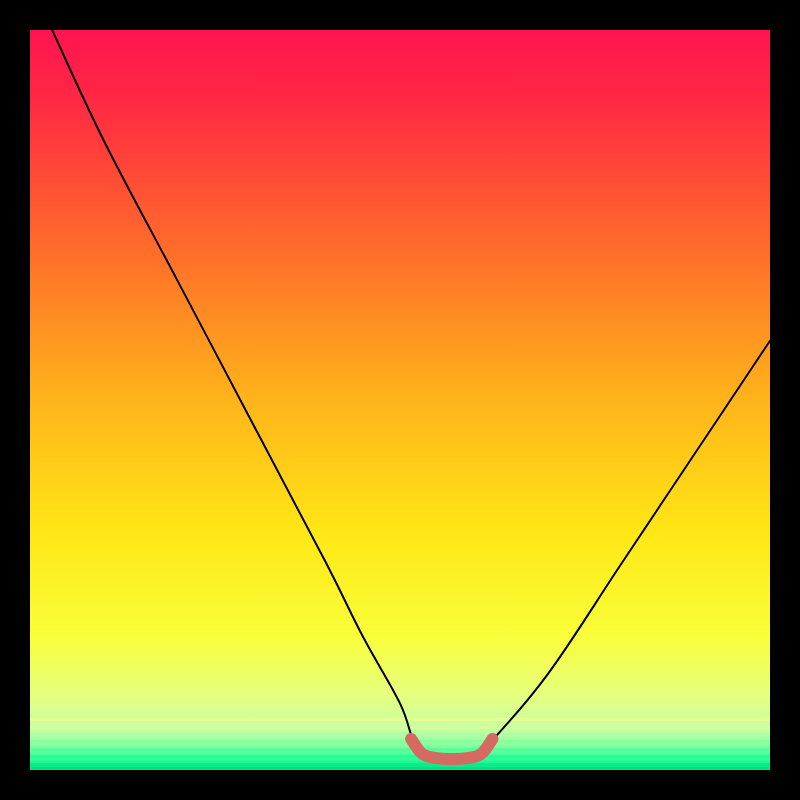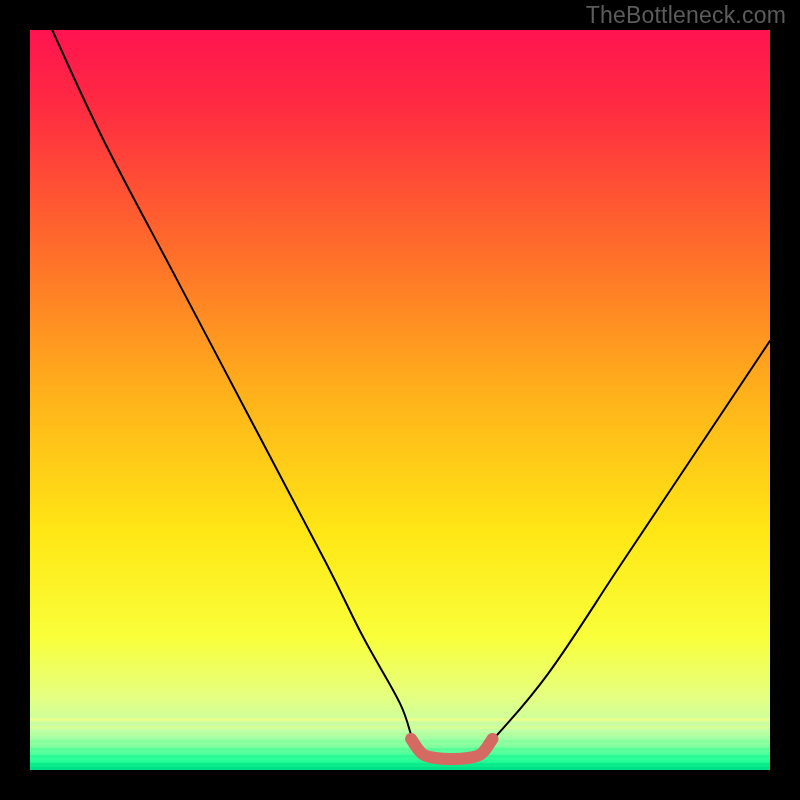--- a/index.html
+++ b/index.html
@@ -51,21 +51,20 @@
     left: 0; top: 0;
     width: 740px;
     height: 740px;
     z-index: 20;
   }
 </style>
 </head>
 <body>
 
 <div class="frame">
-  <div class="watermark">TheBottleneck.com</div>
 
   <div class="plot">
     <div class="gradient" id="gradient" style="background: linear-gradient(rgb(255, 20, 80) 0%, rgb(255, 42, 66) 10%, rgb(255, 110, 42) 30%, rgb(255, 180, 26) 50%, rgb(255, 231, 21) 68%, rgb(249, 255, 58) 82%, rgb(230, 255, 128) 90%, rgb(196, 255, 168) 94.5%, rgb(142, 255, 160) 96.5%, rgb(46, 255, 154) 98.5%, rgb(0, 232, 136) 100%);"></div>
     <div id="green-strips">
         <div class="green-strip" style="top: 688.2px; height: 3px; background: rgb(233, 255, 140);"></div>
         <div class="green-strip" style="top: 695.6px; height: 3px; background: rgb(211, 255, 149);"></div>
         <div class="green-strip" style="top: 703px; height: 3px; background: rgb(179, 255, 160);"></div>
         <div class="green-strip" style="top: 710.4px; height: 3px; background: rgb(134, 255, 156);"></div>
         <div class="green-strip" style="top: 717.8px; height: 3px; background: rgb(86, 255, 152);"></div>
         <div class="green-strip" style="top: 725.2px; height: 3px; background: rgb(45, 250, 149);"></div>

